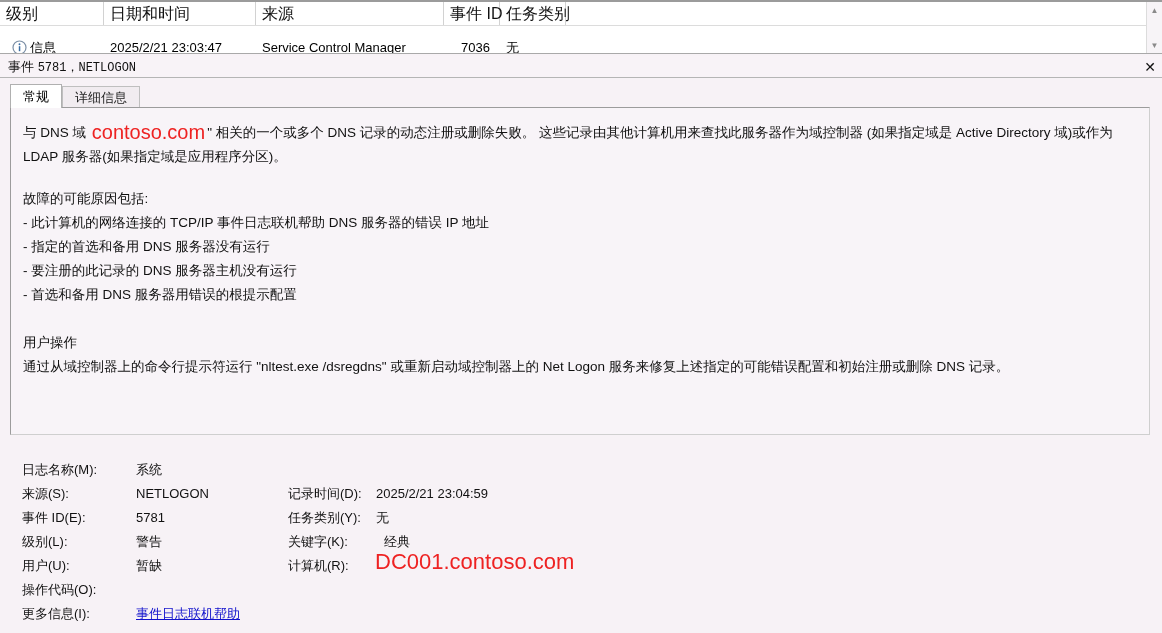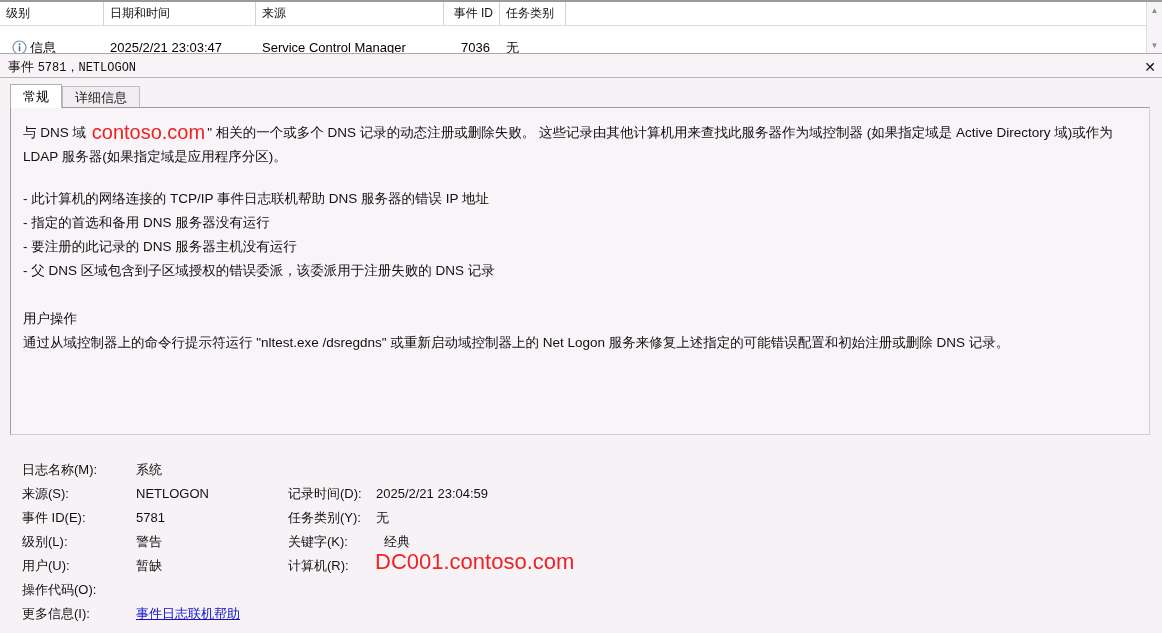--- a/index.html
+++ b/index.html
@@ -43,21 +43,21 @@
     position: relative;
     height: 23px;
     border-bottom: 1px solid #dcdcdc;
     background: #ffffff;
   }
   .col-head {
     position: absolute;
     top: 0;
     height: 23px;
     line-height: 23px;
-    font-size: 12px;
+    font-size: 16px;
     color: #111;
     box-sizing: border-box;
     border-right: 1px solid #d2d2d2;
     padding: 0 6px;
     white-space: nowrap;
   }
   .col-head.num { text-align: right; }
   .row {
     position: relative;
     height: 27px;
@@ -326,24 +326,25 @@
   <div class="tabs">
     <div class="tab active">常规</div>
     <div class="tab inactive">详细信息</div>
   </div>
 
   <div class="msg-panel">
     <div class="msg-inner">
 
       <p class="msg-para"><span>与 DNS 域 </span><span class="hl-red">contoso.com</span><span>" 相关的一个或多个 DNS 记录的动态注册或删除失败。 这些记录由其他计算机用来查找此服务器作为域控制器 (如果指定域是 Active Directory 域)或作为 LDAP 服务器(如果指定域是应用程序分区)。</span></p>
 
+      <p class="msg-line">故障的可能原因包括:</p>
       <p class="msg-line">- 此计算机的网络连接的 TCP/IP 事件日志联机帮助 DNS 服务器的错误 IP 地址</p>
       <p class="msg-line">- 指定的首选和备用 DNS 服务器没有运行</p>
       <p class="msg-line">- 要注册的此记录的 DNS 服务器主机没有运行</p>
-      <p class="msg-line">- 父 DNS 区域包含到子区域授权的错误委派，该委派用于注册失败的 DNS 记录</p>
+      <p class="msg-line">- 首选和备用 DNS 服务器用错误的根提示配置</p>
 
       <div class="spacer-line"></div>
 
       <p class="msg-line">用户操作</p>
       <p class="msg-line">通过从域控制器上的命令行提示符运行 "nltest.exe /dsregdns" 或重新启动域控制器上的 Net Logon 服务来修复上述指定的可能错误配置和初始注册或删除 DNS 记录。</p>
     </div>
   </div>
 
   <div class="details">
 

